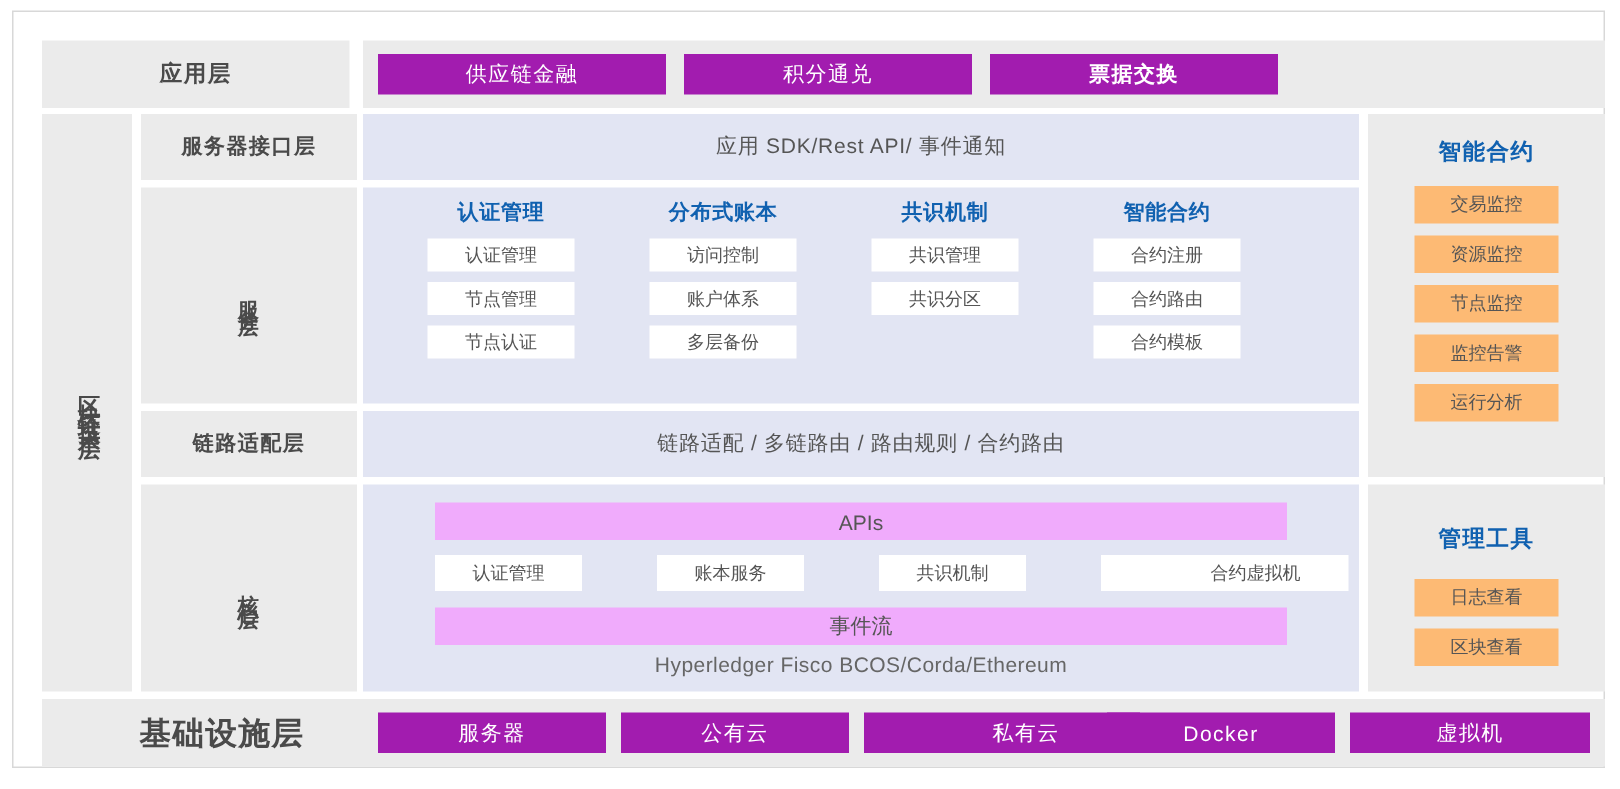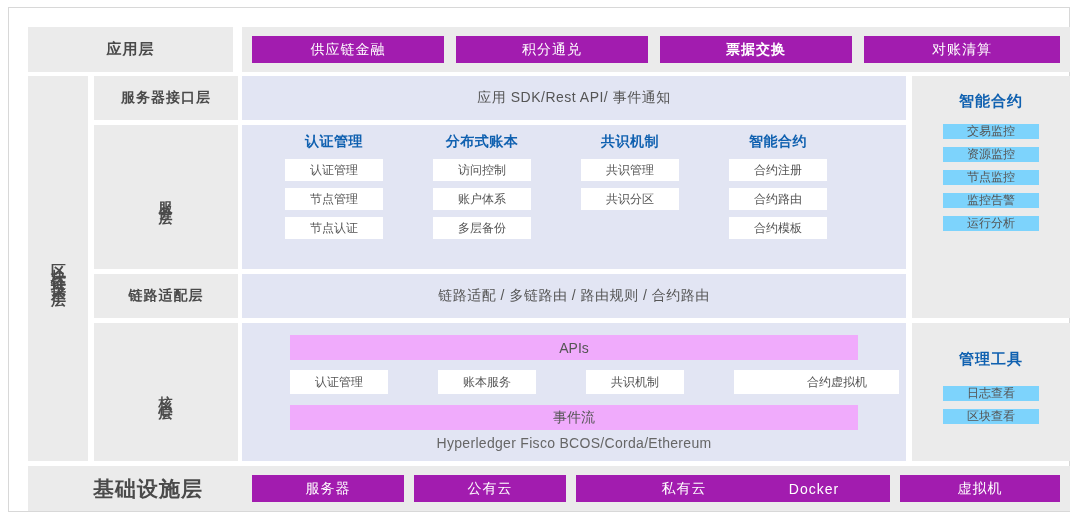--- a/index.html
+++ b/index.html
@@ -100,21 +100,21 @@
     text-align:center;font-size:14px;color:#666;letter-spacing:.3px;
   }
 
   
   .rp{left:903px;width:158px;}
   .rp-title{
     text-align:center;font-size:15px;font-weight:bold;color:#1061b0;
     letter-spacing:1px;
   }
   .rp-item{
-    margin:0 auto 8px auto;width:96px;height:15px;background:#7dd3fc;
+    margin:0 auto 8px auto;width:96px;height:25px;background:#fdba74;
     display:flex;align-items:center;justify-content:center;
     font-size:12px;color:#555;
   }
   .rp1{top:68px;height:242px;}
   .rp1 .rp-title{margin-top:16px;margin-bottom:13px;}
   .rp2{top:315px;height:138px;}
   .rp2 .rp-title{margin-top:27px;margin-bottom:17px;}
 
   
   .infra-label{
@@ -128,21 +128,20 @@
 <body>
 
 <div class="frame">
 
   <div class="abs gray vcenter app-label">应用层</div>
 
   <div class="abs gray app-strip">
     <div class="btn-blue" style="left:10px;width:192px;">供应链金融</div>
     <div class="btn-blue" style="left:214px;width:192px;">积分通兑</div>
     <div class="btn-blue" style="left:418px;width:192px;font-weight:bold;">票据交换</div>
-    <div class="btn-blue" style="left:622px;width:196px;">对账清算</div>
   </div>
 
   <div class="abs gray bigleft">区块链技术层</div>
 
   <div class="abs gray vcenter sublabel" style="top:68px;height:44px;">服务器接口层</div>
 
   <div class="abs lav panel srv-if vcenter">
     <span class="srv-if-txt">应用 SDK/Rest API/ 事件通知</span>
   </div>
 

